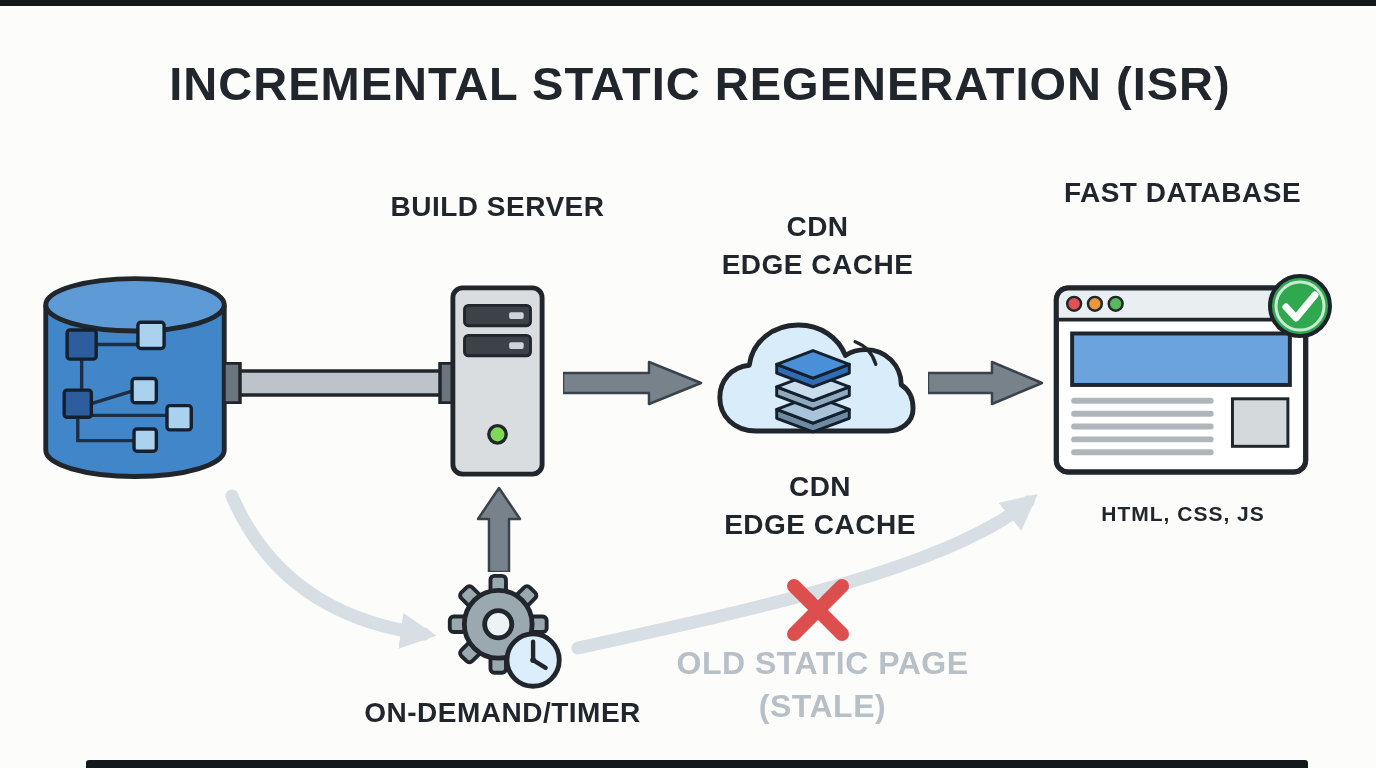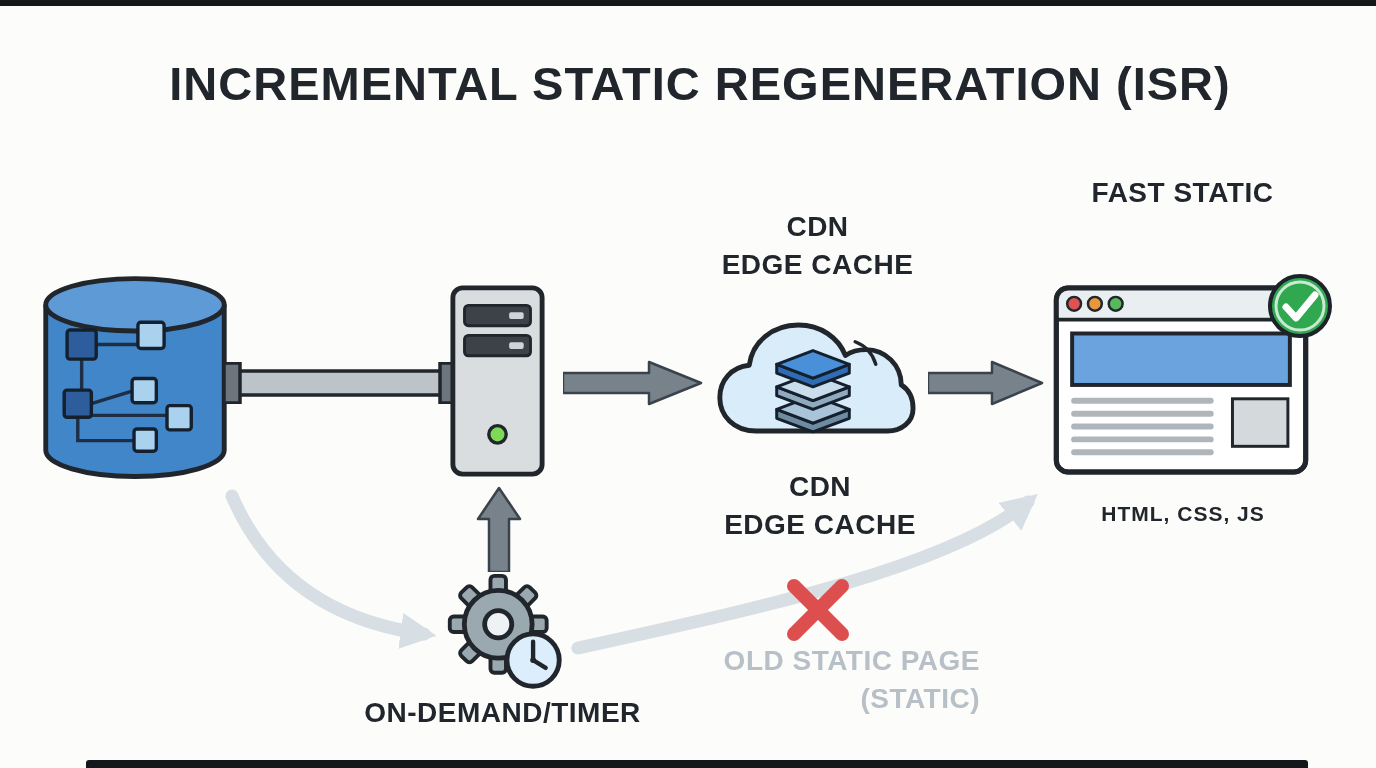--- a/index.html
+++ b/index.html
@@ -13,21 +13,21 @@
   .edge.bottom{left:86px;bottom:0;width:1222px;height:8px;border-radius:3px 3px 0 0;}
   .title{
     position:absolute;left:0;top:44px;width:1376px;margin:12px;
     text-align:center;font-size:47px;font-weight:800;letter-spacing:1px;
   }
   .label{
     position:absolute;font-weight:700;text-align:center;
     font-size:28px;line-height:1.34;letter-spacing:.5px;
   }
   .label .ln{display:block;}
-  .stale-note{color:#b7bfc7;font-size:28px;text-align:right;}
+  .stale-note{color:#b7bfc7;font-size:32px;}
   .files-label{font-size:21px;letter-spacing:1px;}
   .icon{position:absolute;}
   .icon svg{display:block;}
   .overlay{position:absolute;left:0;top:0;pointer-events:none;}
 </style>
 </head>
 <body>
 
 <div class="canvas">
 
@@ -41,47 +41,48 @@
     <path d="M578,648 C 770,606 950,566 1028,502" stroke="#d7dee4" stroke-width="13" fill="none" stroke-linecap="round" marker-end="url(#lah)"></path>
   </svg>
 
   <div class="edge top"></div>
   <div class="edge bottom"></div>
 
   <h1 class="title">INCREMENTAL STATIC REGENERATION (ISR)</h1>
 
 
   <div class="label" style="left:355px;top:188px;width:285px;">
+    <span class="ln">BUILD SERVER</span>
   </div>
 
   <div class="label" style="left:695px;top:208px;width:245px;">
     <span class="ln">CDN</span>
     <span class="ln">EDGE CACHE</span>
   </div>
 
   <div class="label" style="left:1035px;top:174px;width:295px;">
-    <span class="ln">FAST STATIC</span>
+    <span class="ln">FAST DATABASE</span>
   </div>
 
   <div class="label" style="left:695px;top:468px;width:250px;">
     <span class="ln">CDN</span>
     <span class="ln">EDGE CACHE</span>
   </div>
 
   <div class="label files-label" style="left:1040px;top:500px;width:286px;">
     <span class="ln">HTML, CSS, JS</span>
   </div>
 
   <div class="label" style="left:330px;top:694px;width:345px;">
     <span class="ln">ON-DEMAND/TIMER</span>
   </div>
 
   <div class="label stale-note" style="left:665px;top:642px;width:315px;">
     <span class="ln">OLD STATIC PAGE</span>
-    <span class="ln">(STATIC)</span>
+    <span class="ln">(STALE)</span>
   </div>
 
   <div class="icon" style="left:38px;top:268px;">
     <svg width="194" height="222" viewBox="0 0 200 225">
       <path d="M8,36 v150 a92,27 0 0 0 184,0 v-150" fill="#4186c9" stroke="#20262c" stroke-width="5" stroke-linejoin="round"></path>
       <ellipse cx="100" cy="36" rx="92" ry="27" fill="#5e9ad6" stroke="#20262c" stroke-width="5"></ellipse>
       <g stroke="#1d2e45" stroke-width="3.5" fill="none">
         <path d="M60,77 H103"></path>
         <path d="M45,92 V124"></path>
         <path d="M55,138 L97,125"></path>

